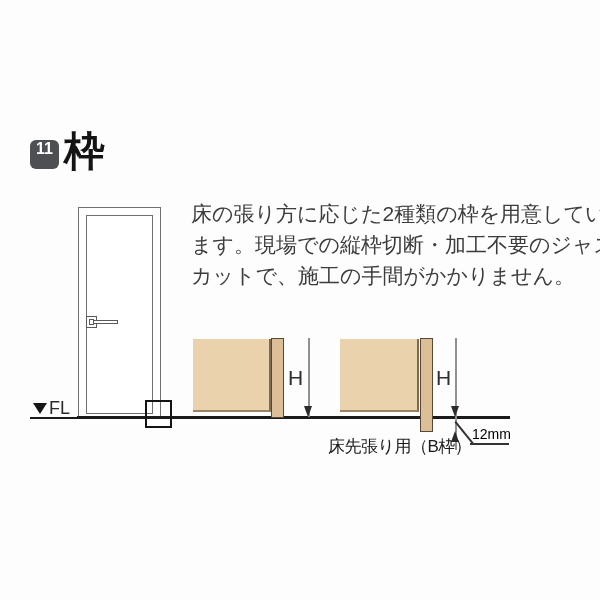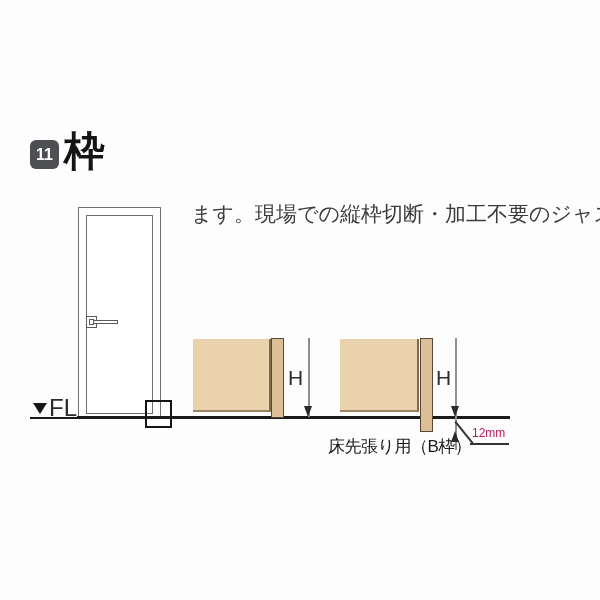--- a/index.html
+++ b/index.html
@@ -10,21 +10,21 @@
     overflow:hidden;
     font-family:"Liberation Sans","DejaVu Sans",sans-serif;
   }
   .abs{position:absolute;}
 
   
   .badge{
     left:30px;top:140px;width:29px;height:29px;
     background:#4e4f52;border-radius:6px;
     color:#ffffff;font-size:16px;font-weight:bold;
-    display:flex;align-items:center;justify-content:center;
+    display:flex;align-items:flex-start;justify-content:center;
   }
   .page-title{
     left:64px;top:131px;
     font-size:41px;font-weight:bold;color:#141414;line-height:1;
   }
 
   
   .intro{
     left:191px;top:198px;width:410px;
     font-size:21px;line-height:31px;color:#3c3c3c;
@@ -53,21 +53,21 @@
     border:1px solid #5a5a5a;background:#fff;box-sizing:border-box;
   }
 
   
   .fl-group{left:33px;top:399px;height:18px;display:flex;align-items:center;}
   .fl-tri{
     width:0;height:0;margin-right:2px;
     border-left:7px solid transparent;border-right:7px solid transparent;
     border-top:11px solid #151515;
   }
-  .fl-text{font-size:24px;color:#2a2a2a;line-height:1;}
+  .fl-text{font-size:18px;color:#2a2a2a;line-height:1;}
   .floor-thin{left:30px;top:417px;width:47px;height:2px;background:#1a1a1a;}
   .floor-line{left:77px;top:416px;width:433px;height:3px;background:#1a1a1a;}
   .detail-box{
     left:145px;top:400px;width:27px;height:28px;
     border:2.5px solid #141414;box-sizing:border-box;z-index:6;background:transparent;
   }
 
   
   .wall{
     background:#ead2ad;
@@ -100,40 +100,42 @@
   .arr-b-up{left:451px;top:431px;}
   .h-label{font-size:21px;color:#2e2e2e;line-height:1;}
   .h-a{left:288px;top:367px;}
   .h-b{left:436px;top:367px;}
 
   .leader-12{
     left:456px;top:421px;width:28px;height:1.5px;background:#333333;
     transform-origin:left top;transform:rotate(51deg);
   }
   .underline-12{left:470px;top:443px;width:39px;height:1.5px;background:#333333;}
-  .label-12{left:472px;top:427px;font-size:12px;color:#be185d;line-height:1;}
+  .label-12{left:472px;top:427px;font-size:14px;color:#000000;line-height:1;}
 
   .diagram-caption{
     font-size:17px;color:#1a1a1a;line-height:1;letter-spacing:-0.5px;white-space:nowrap;
   }
   .cap-a{left:190px;top:438px;}
   .cap-b{left:328px;top:438px;}
 </style>
 </head>
 <body>
 
 <div class="canvas">
 
   <div class="abs badge">
     <span>11</span>
   </div>
   <div class="abs page-title">枠</div>
 
   <div class="abs intro">
+    <div>床の張り方に応じた2種類の枠を用意してい</div>
     <div>ます。現場での縦枠切断・加工不要のジャスト</div>
+    <div>カットで、施工の手間がかかりません。</div>
   </div>
 
   <div class="abs door-outer"></div>
   <div class="abs door-slab"></div>
   <div class="abs handle-plate"></div>
   <div class="abs handle-rose"></div>
   <div class="abs handle-lever"></div>
 
   <div class="abs fl-group">
     <span class="fl-tri"></span>

